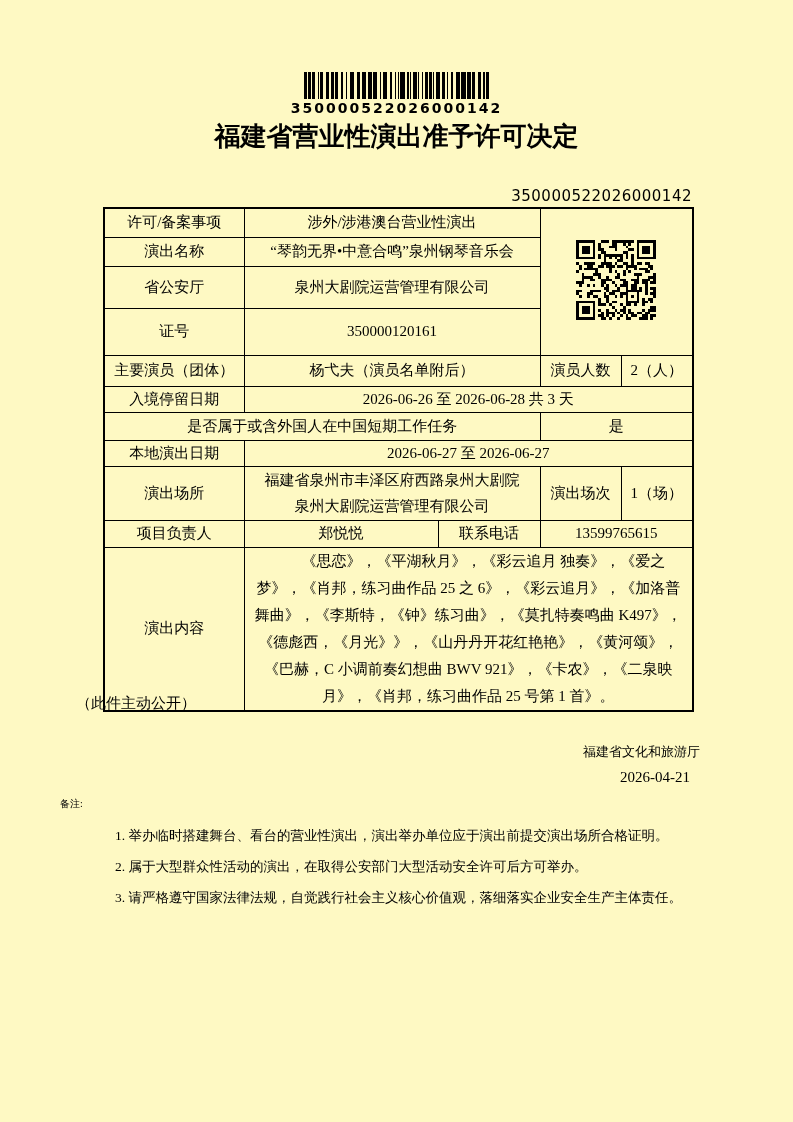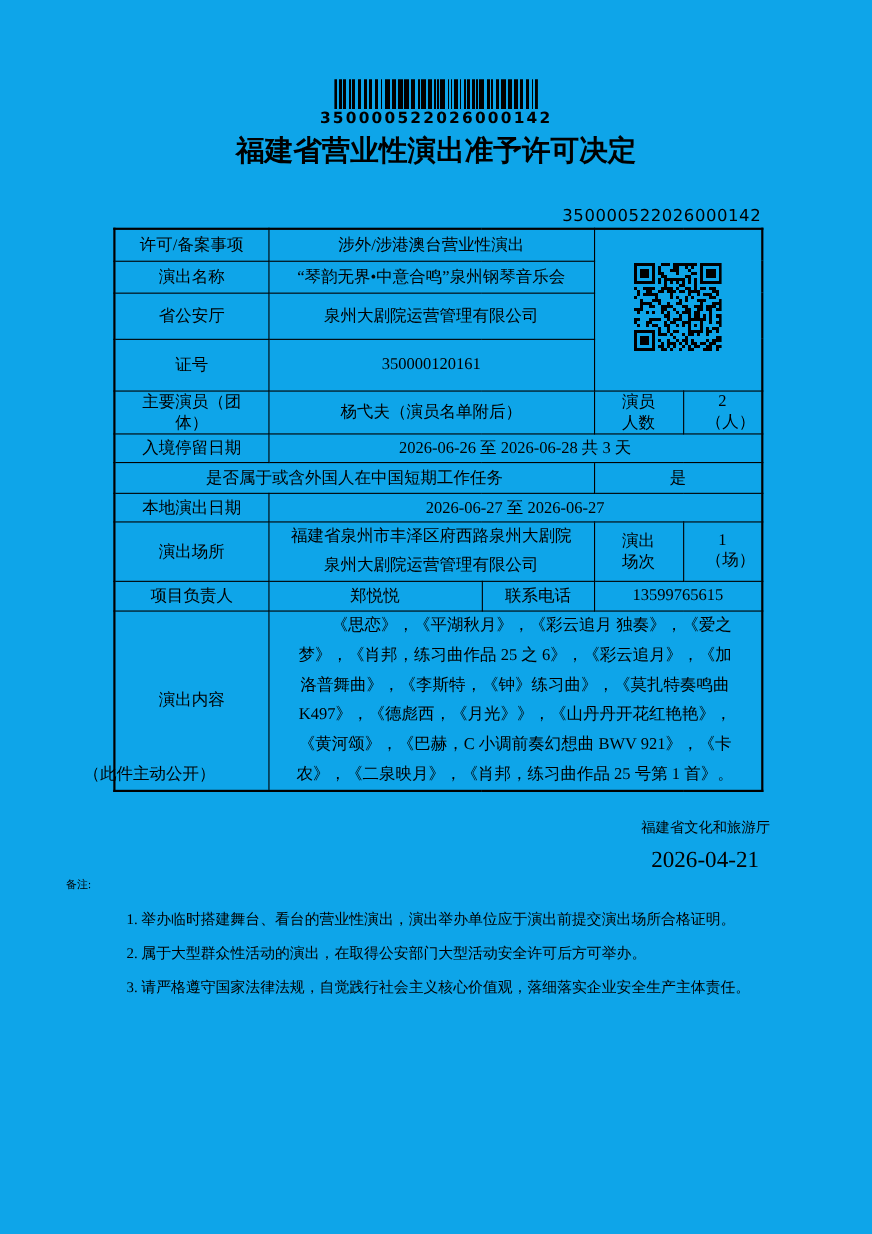--- a/index.html
+++ b/index.html
@@ -1,16 +1,16 @@
 <!DOCTYPE html>
 <html><head>
 <meta charset="utf-8">
 <style>
   html,body{margin:0;padding:0;background:#fff;}
-  .page{position:relative;width:793px;height:1122px;background:#0ea5e9;color:#000;
+  .page{position:relative;width:793px;height:1122px;background:#fef9c3;color:#000;
         font-family:"Liberation Serif",serif;overflow:hidden;}
 
   
   .barcode-block{position:absolute;top:72px;left:0;width:100%;text-align:center;}
   .barcode-block svg{display:block;margin:0 auto;}
   .barcode-number{font-family:"DejaVu Sans",sans-serif;font-size:14px;font-weight:600;
                   letter-spacing:2px;line-height:16px;margin-top:1px;}
 
   
   .doc-title{position:absolute;top:121px;left:0;width:100%;text-align:center;
@@ -18,30 +18,30 @@
   .doc-subtitle{position:absolute;top:156px;left:0;width:100%;text-align:center;
                 font-size:17px;line-height:22px;}
   .serial-number{position:absolute;top:187px;right:101px;font-size:15px;
                  font-family:"DejaVu Sans",sans-serif;letter-spacing:0.5px;}
 
   
   table.permit{position:absolute;left:103px;top:207px;width:589px;
                border-collapse:collapse;table-layout:fixed;
                border:2px solid #000;}
   table.permit td{border:1px solid #000;text-align:center;vertical-align:middle;
-                  font-size:15px;padding:0 20px;overflow:hidden;}
+                  font-size:15px;padding:0 5px;overflow:hidden;}
   td.content-cell{text-align:justify;padding:4px 8px 4px 10px;line-height:27px;
                   text-indent:2em;}
   td.qr-cell{vertical-align:middle;text-align:center;}
   .venue-line{line-height:26px;}
 
   
   .disclosure{position:absolute;left:76px;top:694px;font-size:15px;}
   .agency{position:absolute;top:743px;right:93px;font-size:13px;font-family:Liberation Mono, monospace;}
-  .issue-date{position:absolute;top:769px;right:103px;font-size:21px;}
+  .issue-date{position:absolute;top:769px;right:103px;font-size:15px;}
   .notes-label{position:absolute;left:60px;top:797px;font-size:10px;}
   .notes{position:absolute;left:115px;top:820px;width:640px;font-size:13.5px;}
   .notes .note-item{line-height:31px;}
   .cc-block{position:absolute;left:75px;top:929px;width:620px;
             font-size:15.5px;font-weight:700;line-height:29px;}
   .cc-underline{border-bottom:1px solid #000;padding-left:6px;}
 </style>
 </head>
 <body>
 

